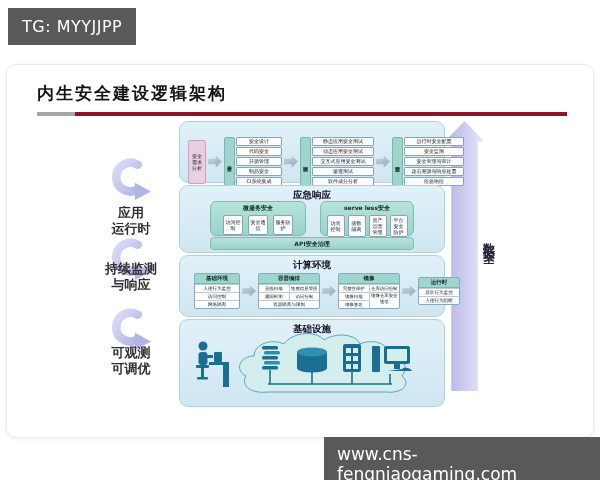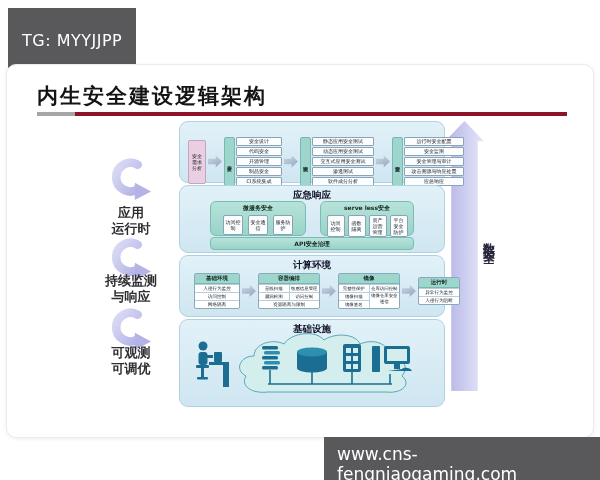--- a/index.html
+++ b/index.html
@@ -1,27 +1,27 @@
 <!DOCTYPE html>
 <html><head>
 <meta charset="utf-8">
 <style>
   html,body{margin:0;padding:0;background:#fff;}
   .page{position:relative;width:600px;height:480px;background:#fff;overflow:hidden;
         font-family:"DejaVu Sans","Liberation Sans",sans-serif;}
   
   .wm-top{position:absolute;left:8px;top:8px;background:#59595b;color:#fff;
-          font-size:16px;padding:23px 14px;letter-spacing:.5px;}
+          font-size:16px;padding:9px 14px;letter-spacing:.5px;}
   .wm-bottom{position:absolute;left:324px;top:437px;background:#59595b;color:#fff;
           font-size:17px;padding:7px 13px;}
   
   .slide{position:absolute;left:6px;top:64px;width:586px;height:372px;background:#fff;
          border:1px solid #ebebeb;border-radius:10px;box-shadow:0 1px 4px rgba(0,0,0,.07);}
   .title{position:absolute;left:30px;top:17px;font-family:"DejaVu Serif","Liberation Serif",serif;
-         font-size:21px;font-weight:700;color:#141414;letter-spacing:2px;}
+         font-size:17px;font-weight:700;color:#141414;letter-spacing:2px;}
   .rule-gray{position:absolute;left:30px;top:47px;width:38px;height:4px;background:#a6a6a6;}
   .rule-red{position:absolute;left:68px;top:47px;width:492px;height:4px;background:#8e1228;}
   
   .lf-label{position:absolute;left:74px;width:100px;text-align:center;font-size:13px;
             font-weight:700;color:#2f2f33;line-height:16px;}
   .c-arrow{position:absolute;left:102px;width:44px;height:46px;}
   
   .up-arrow{position:absolute;left:438px;top:56px;width:39px;height:270px;
             background:linear-gradient(to right,#b3b3e6,#e6e6f9);
             clip-path:polygon(50% 0,100% 7.5%,84% 7.5%,84% 100%,16% 100%,16% 7.5%,0 7.5%);}
@@ -96,21 +96,21 @@
       <polygon points="27,27 27,45 44,36" fill="#b3b3e6"></polygon>
     </svg>
     <div class="lf-label" style="top:140px">
       <span>应用</span><br>
       <span>运行时</span>
     </div>
     <svg class="c-arrow" style="top:172px" viewBox="0 0 46 48">
       <path d="M30 8 A15 15 0 1 0 30 34" fill="none" stroke="url(#lav)" stroke-width="9" stroke-linecap="round"></path>
       <polygon points="27,27 27,45 44,36" fill="#b3b3e6"></polygon>
     </svg>
-    <div class="lf-label" style="top:208px">
+    <div class="lf-label" style="top:196px">
       <span>持续监测</span><br>
       <span>与响应</span>
     </div>
     <svg class="c-arrow" style="top:242px" viewBox="0 0 46 48">
       <path d="M30 8 A15 15 0 1 0 30 34" fill="none" stroke="url(#lav)" stroke-width="9" stroke-linecap="round"></path>
       <polygon points="27,27 27,45 44,36" fill="#b3b3e6"></polygon>
     </svg>
     <div class="lf-label" style="top:280px">
       <span>可观测</span><br>
       <span>可调优</span>

